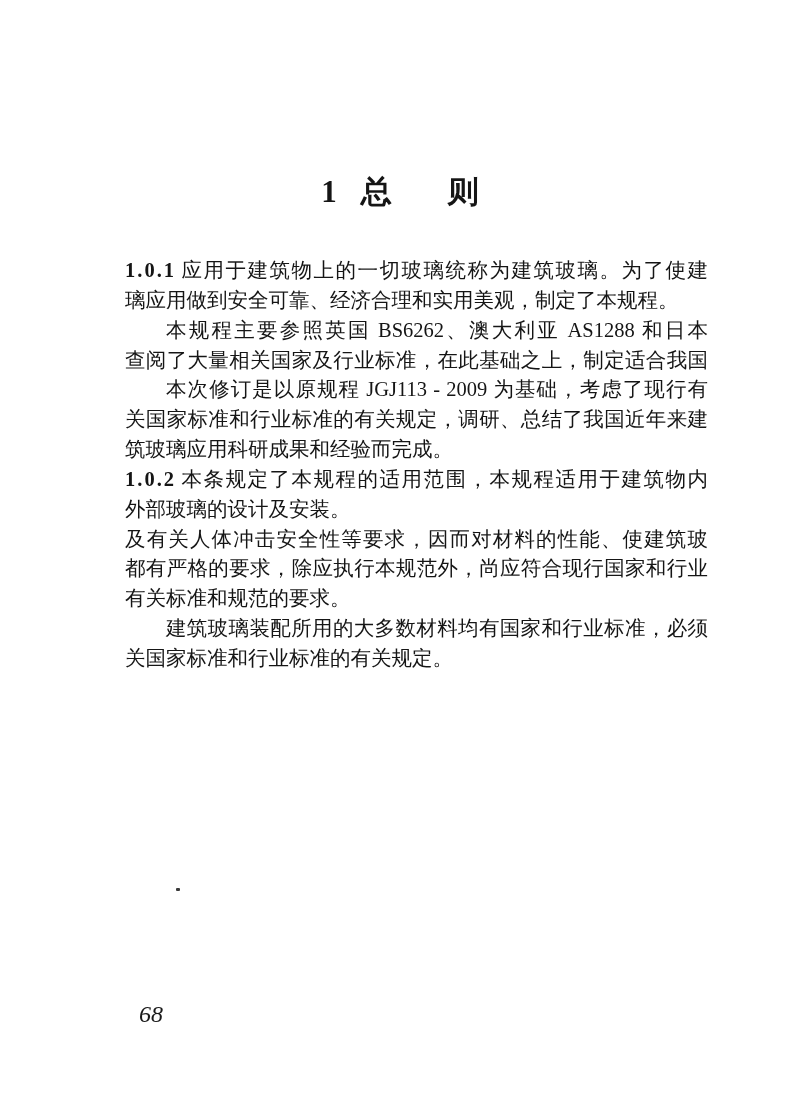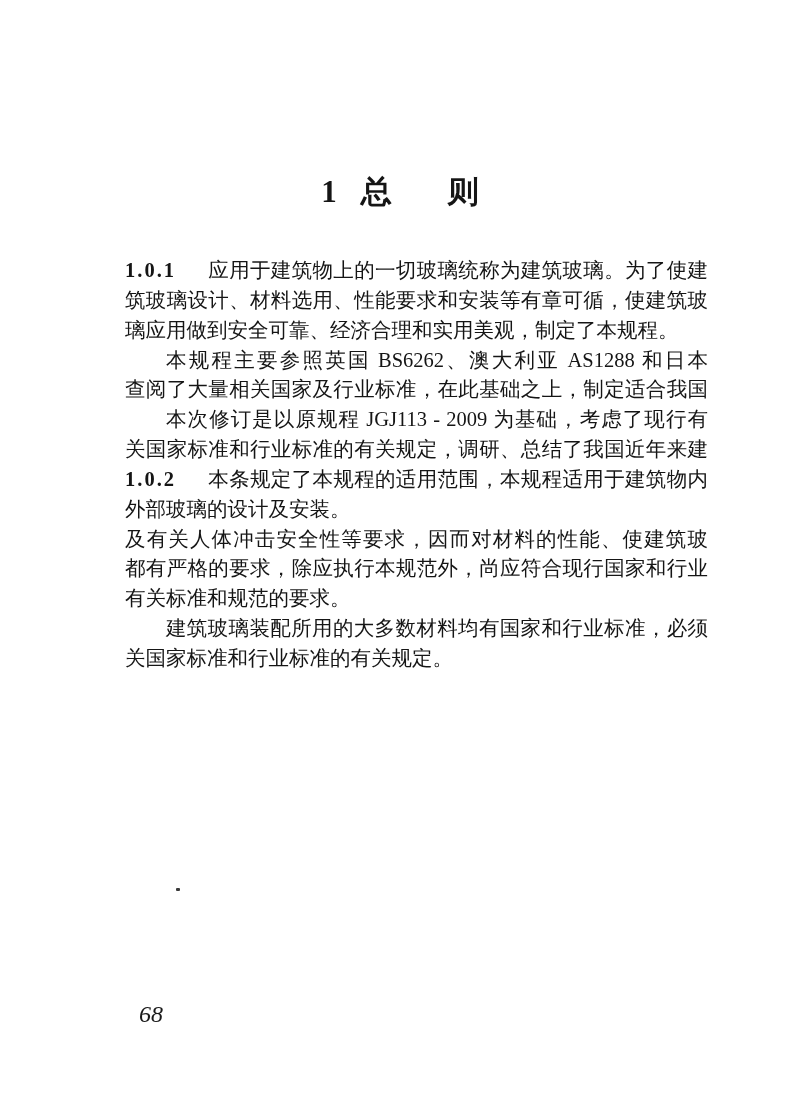--- a/index.html
+++ b/index.html
@@ -51,21 +51,21 @@
   .line.fill {
     text-align: justify;
     text-align-last: justify;
   }
   .line.indent {
     padding-left: 41px;
   }
   .clause-num {
     font-weight: bold;
     letter-spacing: 2px;
-    margin-right: 32px;
+    margin-right: 4px;
     white-space: nowrap;
   }
   .page-number {
     position: absolute;
     left: 139px;
     top: 1000px;
     font-size: 24px;
     line-height: 28px;
     font-style: italic;
     color: #1a1a1a;
@@ -86,26 +86,26 @@
 <div class="page">
 
   <h1 class="chapter-title">
     <span class="t-num">1</span>
     <span class="t-w1">总</span>
     <span class="t-w2">则</span>
   </h1>
 
   <div class="body-text" id="bodyText">
       <div class="line fill"><span class="clause-num">1.0.1</span><span>应用于建筑物上的一切玻璃统称为建筑玻璃。为了使建</span></div>
-      <div class="line fill"><span>筑玻璃设计、材料选用、性能要求和安装等有章可循，使建筑玻</span></div>
       <div class="line"><span>璃应用做到安全可靠、经济合理和实用美观，制定了本规程。</span></div>
       <div class="line fill indent"><span>本规程主要参照英国 BS6262、澳大利亚 AS1288 和日本</span></div>
       <div class="line fill"><span>查阅了大量相关国家及行业标准，在此基础之上，制定适合我国</span></div>
       <div class="line fill indent"><span>本次修订是以原规程 JGJ113 - 2009 为基础，考虑了现行有</span></div>
       <div class="line fill"><span>关国家标准和行业标准的有关规定，调研、总结了我国近年来建</span></div>
+      <div class="line"><span>筑玻璃应用科研成果和经验而完成。</span></div>
       <div class="line fill"><span class="clause-num">1.0.2</span><span>本条规定了本规程的适用范围，本规程适用于建筑物内</span></div>
       <div class="line"><span>外部玻璃的设计及安装。</span></div>
       <div class="line fill"><span>及有关人体冲击安全性等要求，因而对材料的性能、使建筑玻</span></div>
       <div class="line fill"><span>都有严格的要求，除应执行本规范外，尚应符合现行国家和行业</span></div>
       <div class="line"><span>有关标准和规范的要求。</span></div>
       <div class="line fill indent"><span>建筑玻璃装配所用的大多数材料均有国家和行业标准，必须</span></div>
       <div class="line"><span>关国家标准和行业标准的有关规定。</span></div>
     </div>
 
   <div class="scan-speck"></div>

